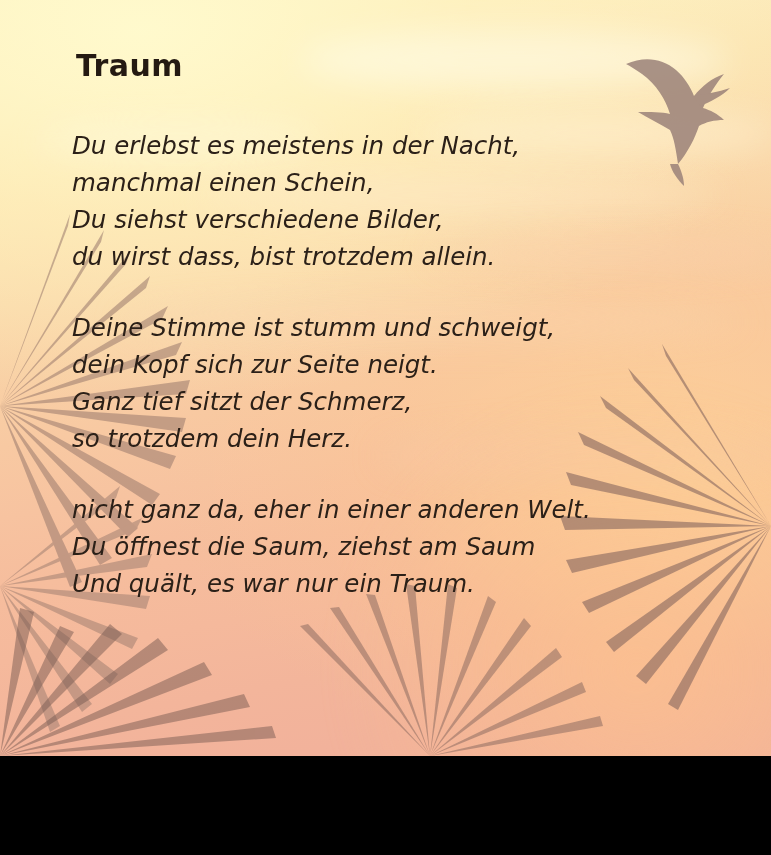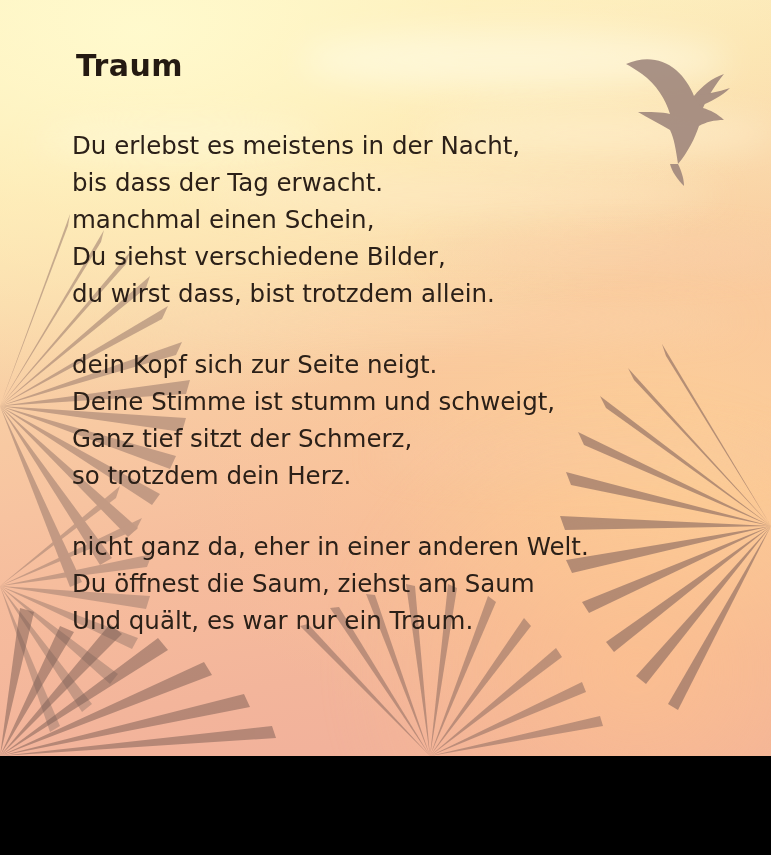--- a/index.html
+++ b/index.html
@@ -90,20 +90,21 @@
   .poem-title {
     font-family: "DejaVu Sans", sans-serif;
     font-weight: bold;
     font-size: 30px;
     letter-spacing: 0.4px;
     margin: 0 0 44px 4px;
     color: #241a12;
   }
   .stanza {
     margin: 11px 0 34px 0;
+    font-style: italic;
   }
   .line {
     font-size: 24.5px;
     line-height: 37px;
     color: #2b2018;
     white-space: pre;
   }
   .credit {
     position: absolute;
     left: 88px;
@@ -220,29 +221,28 @@
         <path d="M76 58 C88 56 100 54 112 50 C104 58 92 64 82 68 Z"></path>
       </g>
     </svg>
   </div>
 
   <div class="poem">
     <h1 class="poem-title">Traum</h1>
 
     <div class="stanza">
       <div class="line">Du erlebst es meistens in der Nacht,</div>
-      <div class="line">bis dass der Tag erwacht.</div>
       <div class="line">manchmal einen Schein,</div>
       <div class="line">Du siehst verschiedene Bilder,</div>
       <div class="line">du wirst dass, bist trotzdem allein.</div>
     </div>
 
     <div class="stanza">
+      <div class="line">Deine Stimme ist stumm und schweigt,</div>
       <div class="line">dein Kopf sich zur Seite neigt.</div>
-      <div class="line">Deine Stimme ist stumm und schweigt,</div>
       <div class="line">Ganz tief sitzt der Schmerz,</div>
       <div class="line">so trotzdem dein Herz.</div>
     </div>
 
     <div class="stanza">
       <div class="line">nicht ganz da, eher in einer anderen Welt.</div>
       <div class="line">Du öffnest die Saum, ziehst am Saum</div>
       <div class="line">Und quält, es war nur ein Traum.</div>
     </div>
   </div>

